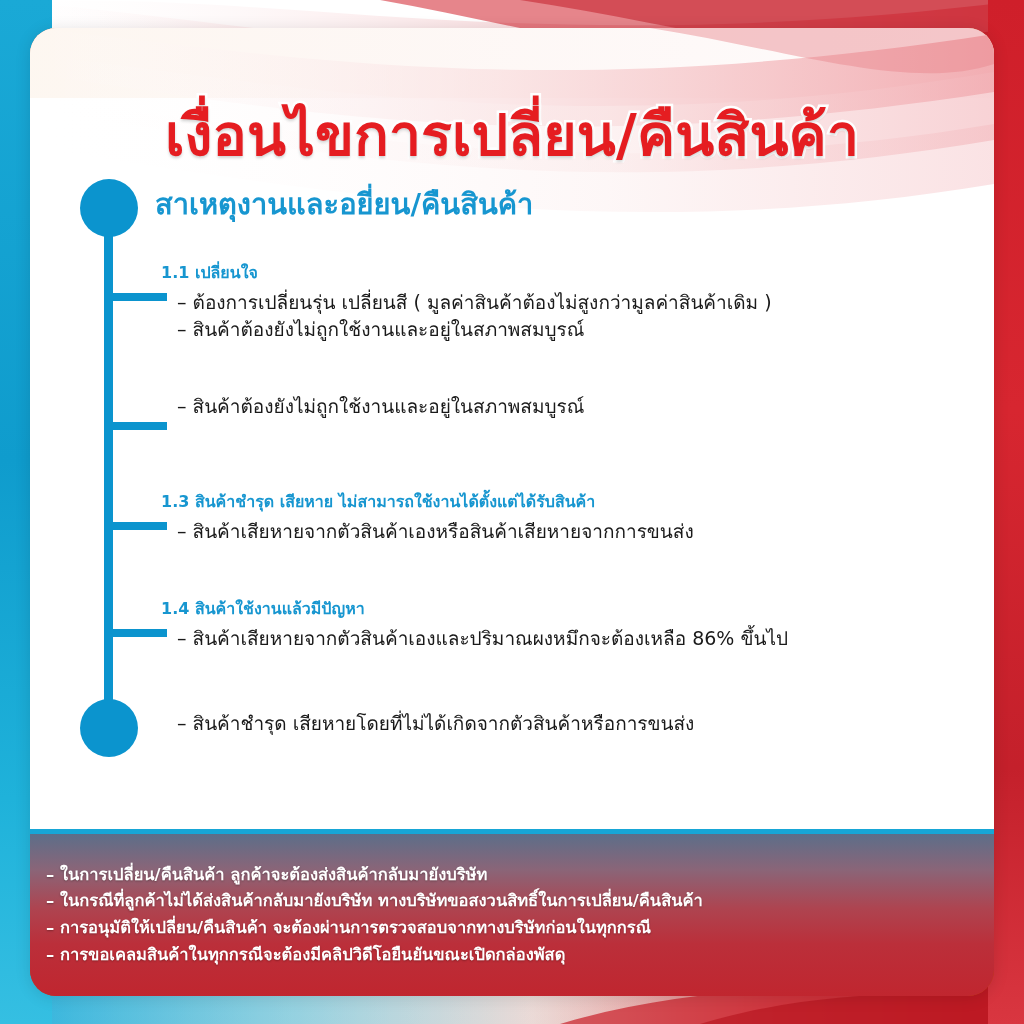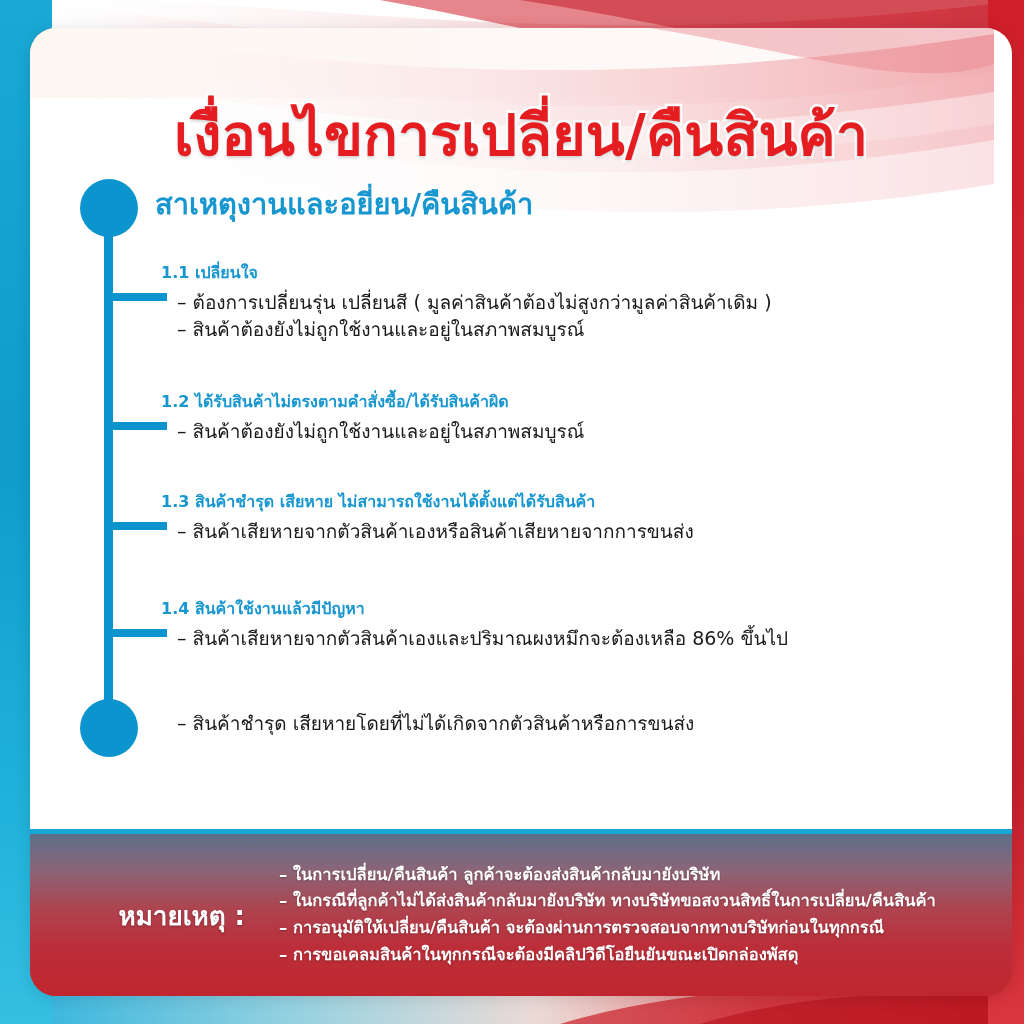--- a/index.html
+++ b/index.html
@@ -25,21 +25,20 @@
     position:absolute;right:0;top:0;width:36px;height:1024px;
     background:linear-gradient(180deg,#cf1f2a 0%,#d72630 40%,#c4202b 75%,#d93640 100%);
   }
 
   
   #card{
     position:absolute;left:30px;top:28px;width:964px;height:968px;
     border-radius:26px;overflow:hidden;
     box-shadow:0 2px 16px rgba(0,0,0,.12);
     background:#c2410c;
-    padding-left:18px;
   }
   #card-top{
     position:absolute;left:0;top:0;right:0;height:806px;
     background:#ffffff;overflow:hidden;
   }
   #card-top-waves{position:absolute;left:0;top:0;width:964px;height:300px;}
 
   
   #title{
     position:absolute;left:0;right:0;top:62px;text-align:center;
@@ -209,21 +208,20 @@
 
       <div class="blk section" id="b1">
         <div class="sec-head sub">1.1 เปลี่ยนใจ</div>
         <ul class="bullets">
           <li>– ต้องการเปลี่ยนรุ่น เปลี่ยนสี ( มูลค่าสินค้าต้องไม่สูงกว่ามูลค่าสินค้าเดิม )</li>
           <li>– สินค้าต้องยังไม่ถูกใช้งานและอยู่ในสภาพสมบูรณ์</li>
         </ul>
       </div>
 
       <div class="blk section" id="b2">
-        <div class="sec-head sub">1.2 ได้รับสินค้าไม่ตรงตามคำสั่งซื้อ/ได้รับสินค้าผิด</div>
         <ul class="bullets">
           <li>– สินค้าต้องยังไม่ถูกใช้งานและอยู่ในสภาพสมบูรณ์</li>
         </ul>
       </div>
 
       <div class="blk section" id="b3">
         <div class="sec-head sub">1.3 สินค้าชำรุด เสียหาย ไม่สามารถใช้งานได้ตั้งแต่ได้รับสินค้า</div>
         <ul class="bullets">
           <li>– สินค้าเสียหายจากตัวสินค้าเองหรือสินค้าเสียหายจากการขนส่ง</li>
         </ul>
@@ -239,21 +237,20 @@
       <div class="blk section" id="b5">
         <ul class="bullets">
           <li>– สินค้าชำรุด เสียหายโดยที่ไม่ได้เกิดจากตัวสินค้าหรือการขนส่ง</li>
         </ul>
       </div>
 
     </div>
   </div>
 
   <div id="footer">
-    <div id="note-label">หมายเหตุ :</div>
     <ul id="note-list">
       <li>– ในการเปลี่ยน/คืนสินค้า ลูกค้าจะต้องส่งสินค้ากลับมายังบริษัท</li>
       <li>– ในกรณีที่ลูกค้าไม่ได้ส่งสินค้ากลับมายังบริษัท ทางบริษัทขอสงวนสิทธิ์ในการเปลี่ยน/คืนสินค้า</li>
       <li>– การอนุมัติให้เปลี่ยน/คืนสินค้า จะต้องผ่านการตรวจสอบจากทางบริษัทก่อนในทุกกรณี</li>
       <li>– การขอเคลมสินค้าในทุกกรณีจะต้องมีคลิปวิดีโอยืนยันขณะเปิดกล่องพัสดุ</li>
     </ul>
   </div>
 
 </div>
 

